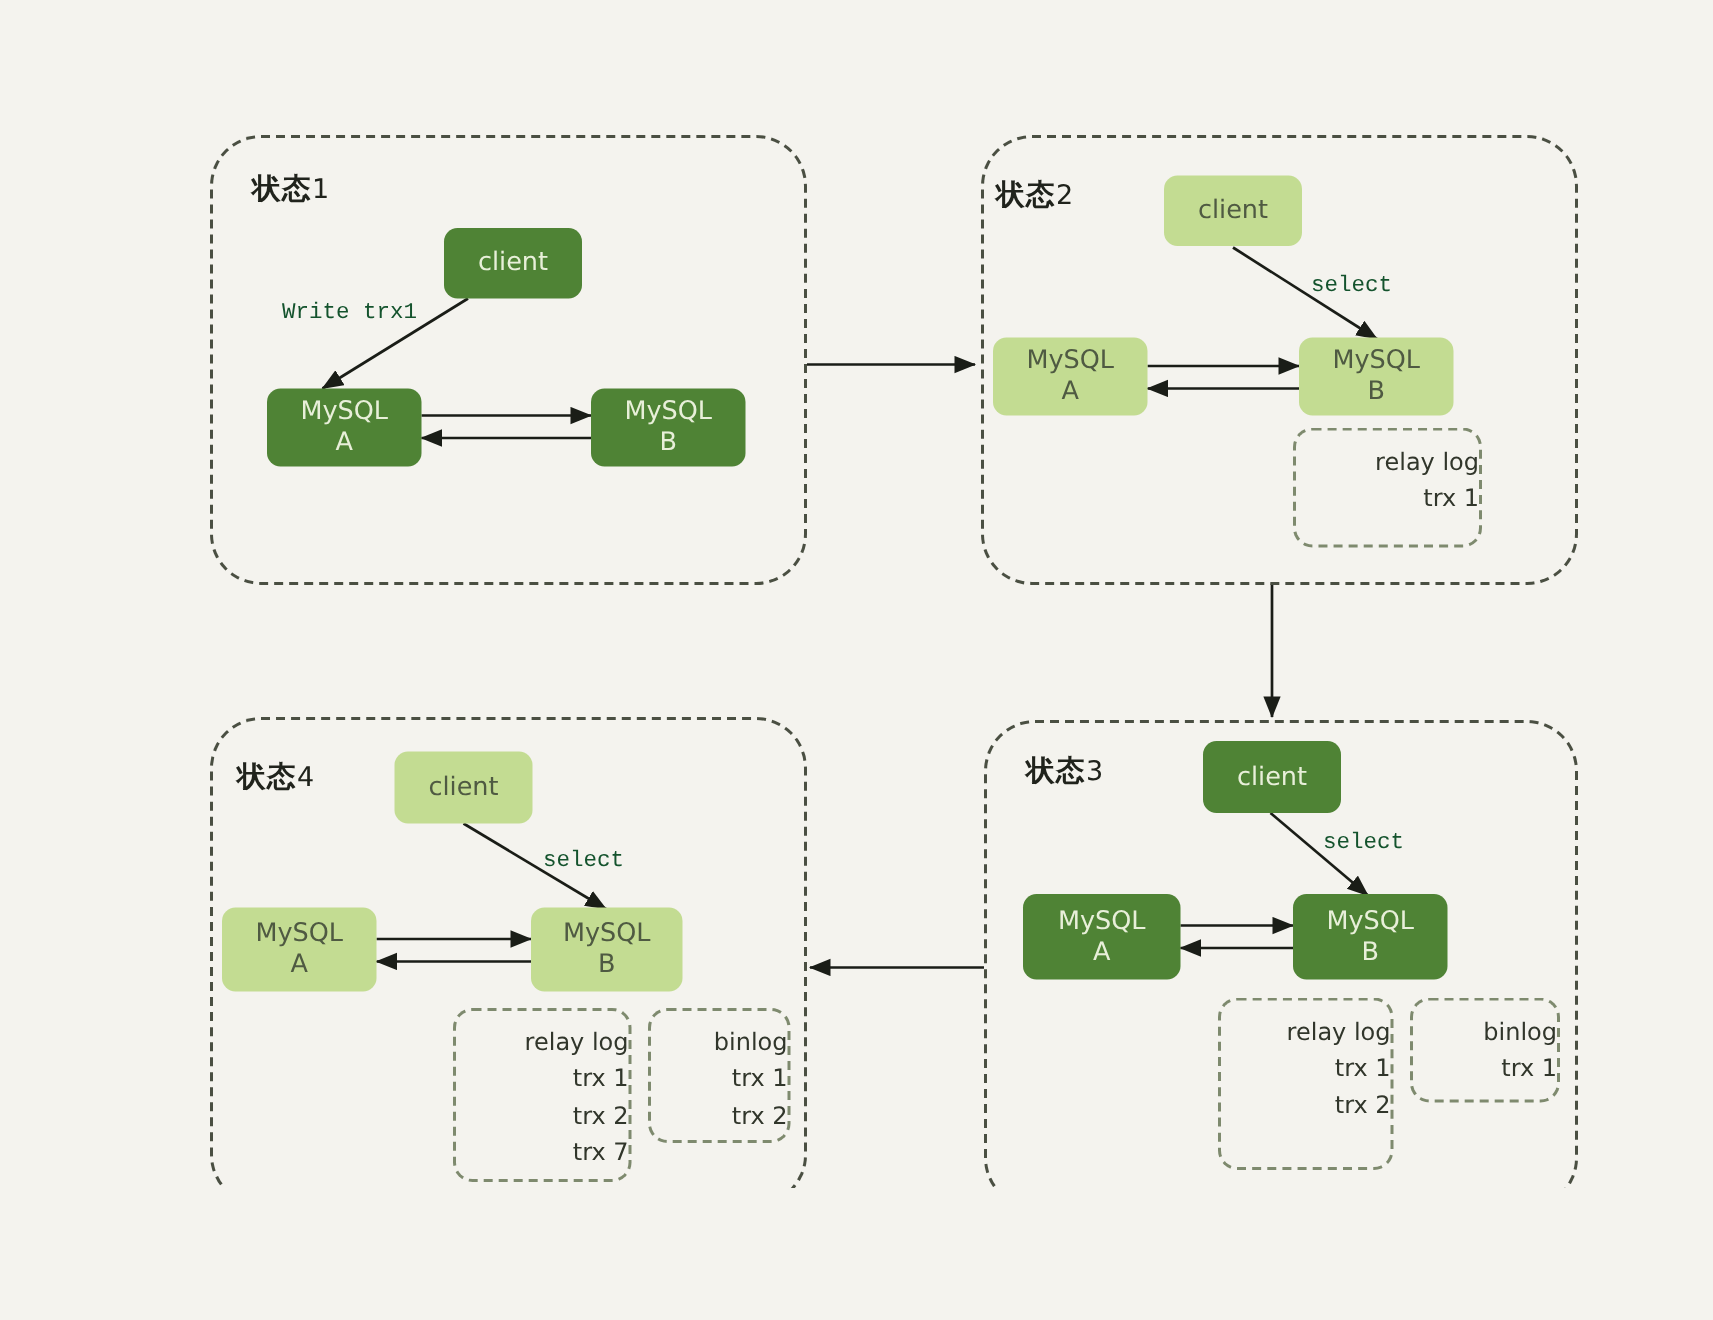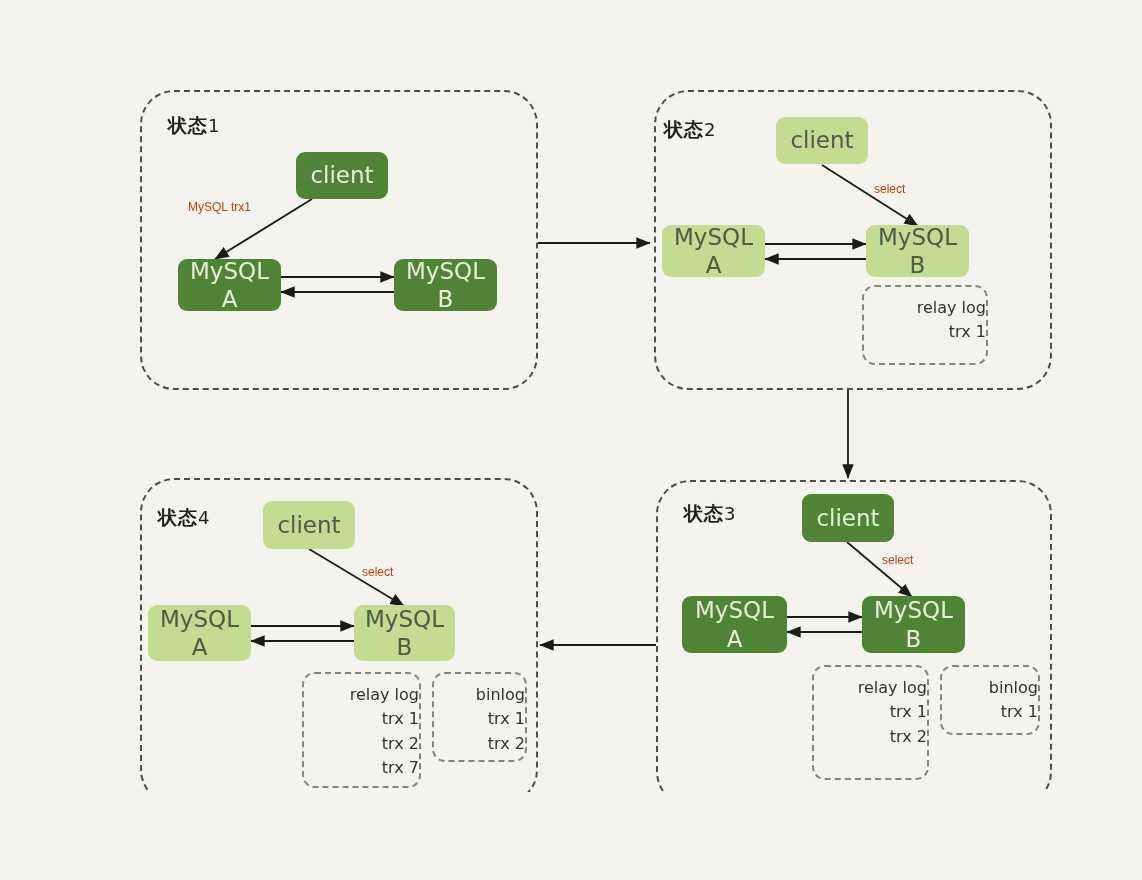--- a/index.html
+++ b/index.html
@@ -38,21 +38,21 @@
   }
   .node {
     position: absolute;
     border-radius: 9px;
     box-sizing: border-box;
     display: flex;
     flex-direction: column;
     align-items: center;
     justify-content: center;
     font-family: "DejaVu Sans", sans-serif;
-    font-size: 23px;
+    font-size: 17px;
     line-height: 1.22;
     text-align: left;
   }
   .node.dark {
     background: #4f8335;
     color: #e8efd9;
   }
   .node.light {
     background: #c3dc92;
     color: #4f5a42;
@@ -71,23 +71,23 @@
     justify-content: flex-start;
     padding-top: 9px;
     font-family: "DejaVu Sans", sans-serif;
     font-size: 16px;
     color: #31362b;
     line-height: 1.52;
   }
   .logbox .row { display:block; white-space: nowrap; }
   .edge-label {
     position: absolute;
-    font-family: Liberation Sans, sans-serif;
-    font-size: 12px;
-    color: #c2410c;
+    font-family: Liberation Mono, monospace;
+    font-size: 15px;
+    color: #14532d;
     white-space: nowrap;
   }
   svg.lines {
     position: absolute;
     left: 0; top: 0;
     width: 1142px;
     height: 880px;
     pointer-events: none;
   }
 </style>
@@ -139,21 +139,21 @@
     <span class="l1">client</span>
   </div>
   <div class="node dark" style="left:178px; top:259px; width:103px; height:52px;">
     <span class="l1">MySQL</span>
     <span class="l2">A</span>
   </div>
   <div class="node dark" style="left:394px; top:259px; width:103px; height:52px;">
     <span class="l1">MySQL</span>
     <span class="l2">B</span>
   </div>
-  <div class="edge-label" style="left:188px; top:200px;">MySQL trx1</div>
+  <div class="edge-label" style="left:188px; top:200px;">Write trx1</div>
 
   <div class="panel" style="left:654px; top:90px; width:398px; height:300px;"></div>
   <div class="panel-title" style="left:664px; top:117px;">
     <span>状态</span><span class="num">2</span>
   </div>
 
   <div class="node light" style="left:776px; top:117px; width:92px; height:47px;">
     <span class="l1">client</span>
   </div>
   <div class="node light" style="left:662px; top:225px; width:103px; height:52px;">

